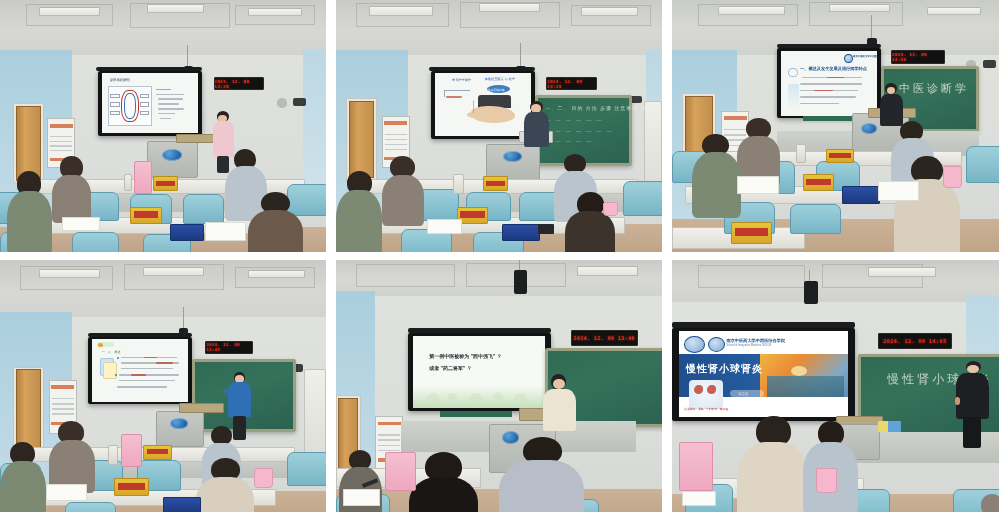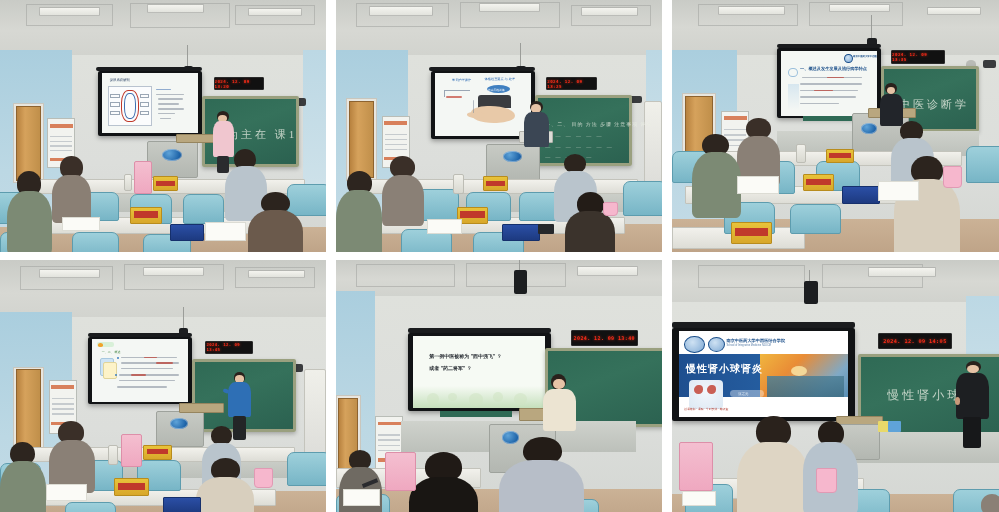--- a/index.html
+++ b/index.html
@@ -39,21 +39,21 @@
     text-decoration:none;}
   
   .screenFrame{position:absolute;background:#111315;border-radius:2px;
     box-shadow:0 2px 5px rgba(0,0,0,.35);}
   .screenBody{position:absolute;inset:4%;background:#f4f7f4;overflow:hidden;}
   .screenRoller{position:absolute;background:#1b1d1f;border-radius:2px;}
   
   .board{position:absolute;background:linear-gradient(160deg,#2f6a55 0%,#35715b 40%,#2b6150 100%);
     border:3px solid #9aa07f;border-radius:2px;box-shadow:0 2px 4px rgba(0,0,0,.25);}
   .chalk{position:absolute;color:rgba(236,240,230,.78);font-size:9px;letter-spacing:2px;
-    white-space:nowrap;font-family:"Liberation Serif",serif;margin-top:16px;}
+    white-space:nowrap;font-family:"Liberation Serif",serif;}
   .chalkBig{font-size:11px;letter-spacing:3px;}
   
   .led{position:absolute;background:#111;border:1px solid #2a2a2a;border-radius:1px;
     display:flex;align-items:center;justify-content:center;overflow:hidden;}
   .led span{color:#ff2b18;font-family:"DejaVu Sans Mono",monospace;font-weight:bold;
     letter-spacing:.4px;text-shadow:0 0 3px rgba(255,60,30,.85);}
   
   .projArm{position:absolute;background:#9b9d99;}
   .projBox{position:absolute;background:#1c1e20;border-radius:2px;}
   .speaker{position:absolute;background:#b9bbb6;border-radius:50%/40%;}
@@ -175,23 +175,20 @@
           <div class="slideLine" style="left:58%;top:58%;width:28%;height:1.4px"></div>
           <div class="slideLine" style="left:58%;top:66%;width:18%;height:1.4px"></div>
           <div class="slideLine" style="left:60%;top:74%;width:12%;height:1.4px"></div>
         </div>
       </div>
 
       <div class="led" style="left:65.5%;top:30.5%;width:15%;height:4.5%">
         <span style="font-size:4.2px">2024. 12. 09 13:20</span>
       </div>
 
-      <div class="board" style="left:62%;top:38%;width:28%;height:26%">
-        <div class="chalk chalkBig" style="left:24%;top:18%">为主在 课1</div>
-      </div>
 
       <div class="stage" style="left:30%;bottom:16%;width:62%;height:9%"></div>
       <div class="stageEdge" style="left:32%;bottom:24%;width:22%;height:2.5%"></div>
 
       <div class="podium" style="left:45%;top:56%;width:15%;height:14%">
         <div class="logo" style="left:30%;top:20%;width:40%;height:34%"></div>
       </div>
       <div class="podiumTop" style="left:54%;top:53%;width:15%;height:3%"></div>
 
       <div class="presenter" style="left:64%;top:44%;width:9%;height:24%">

